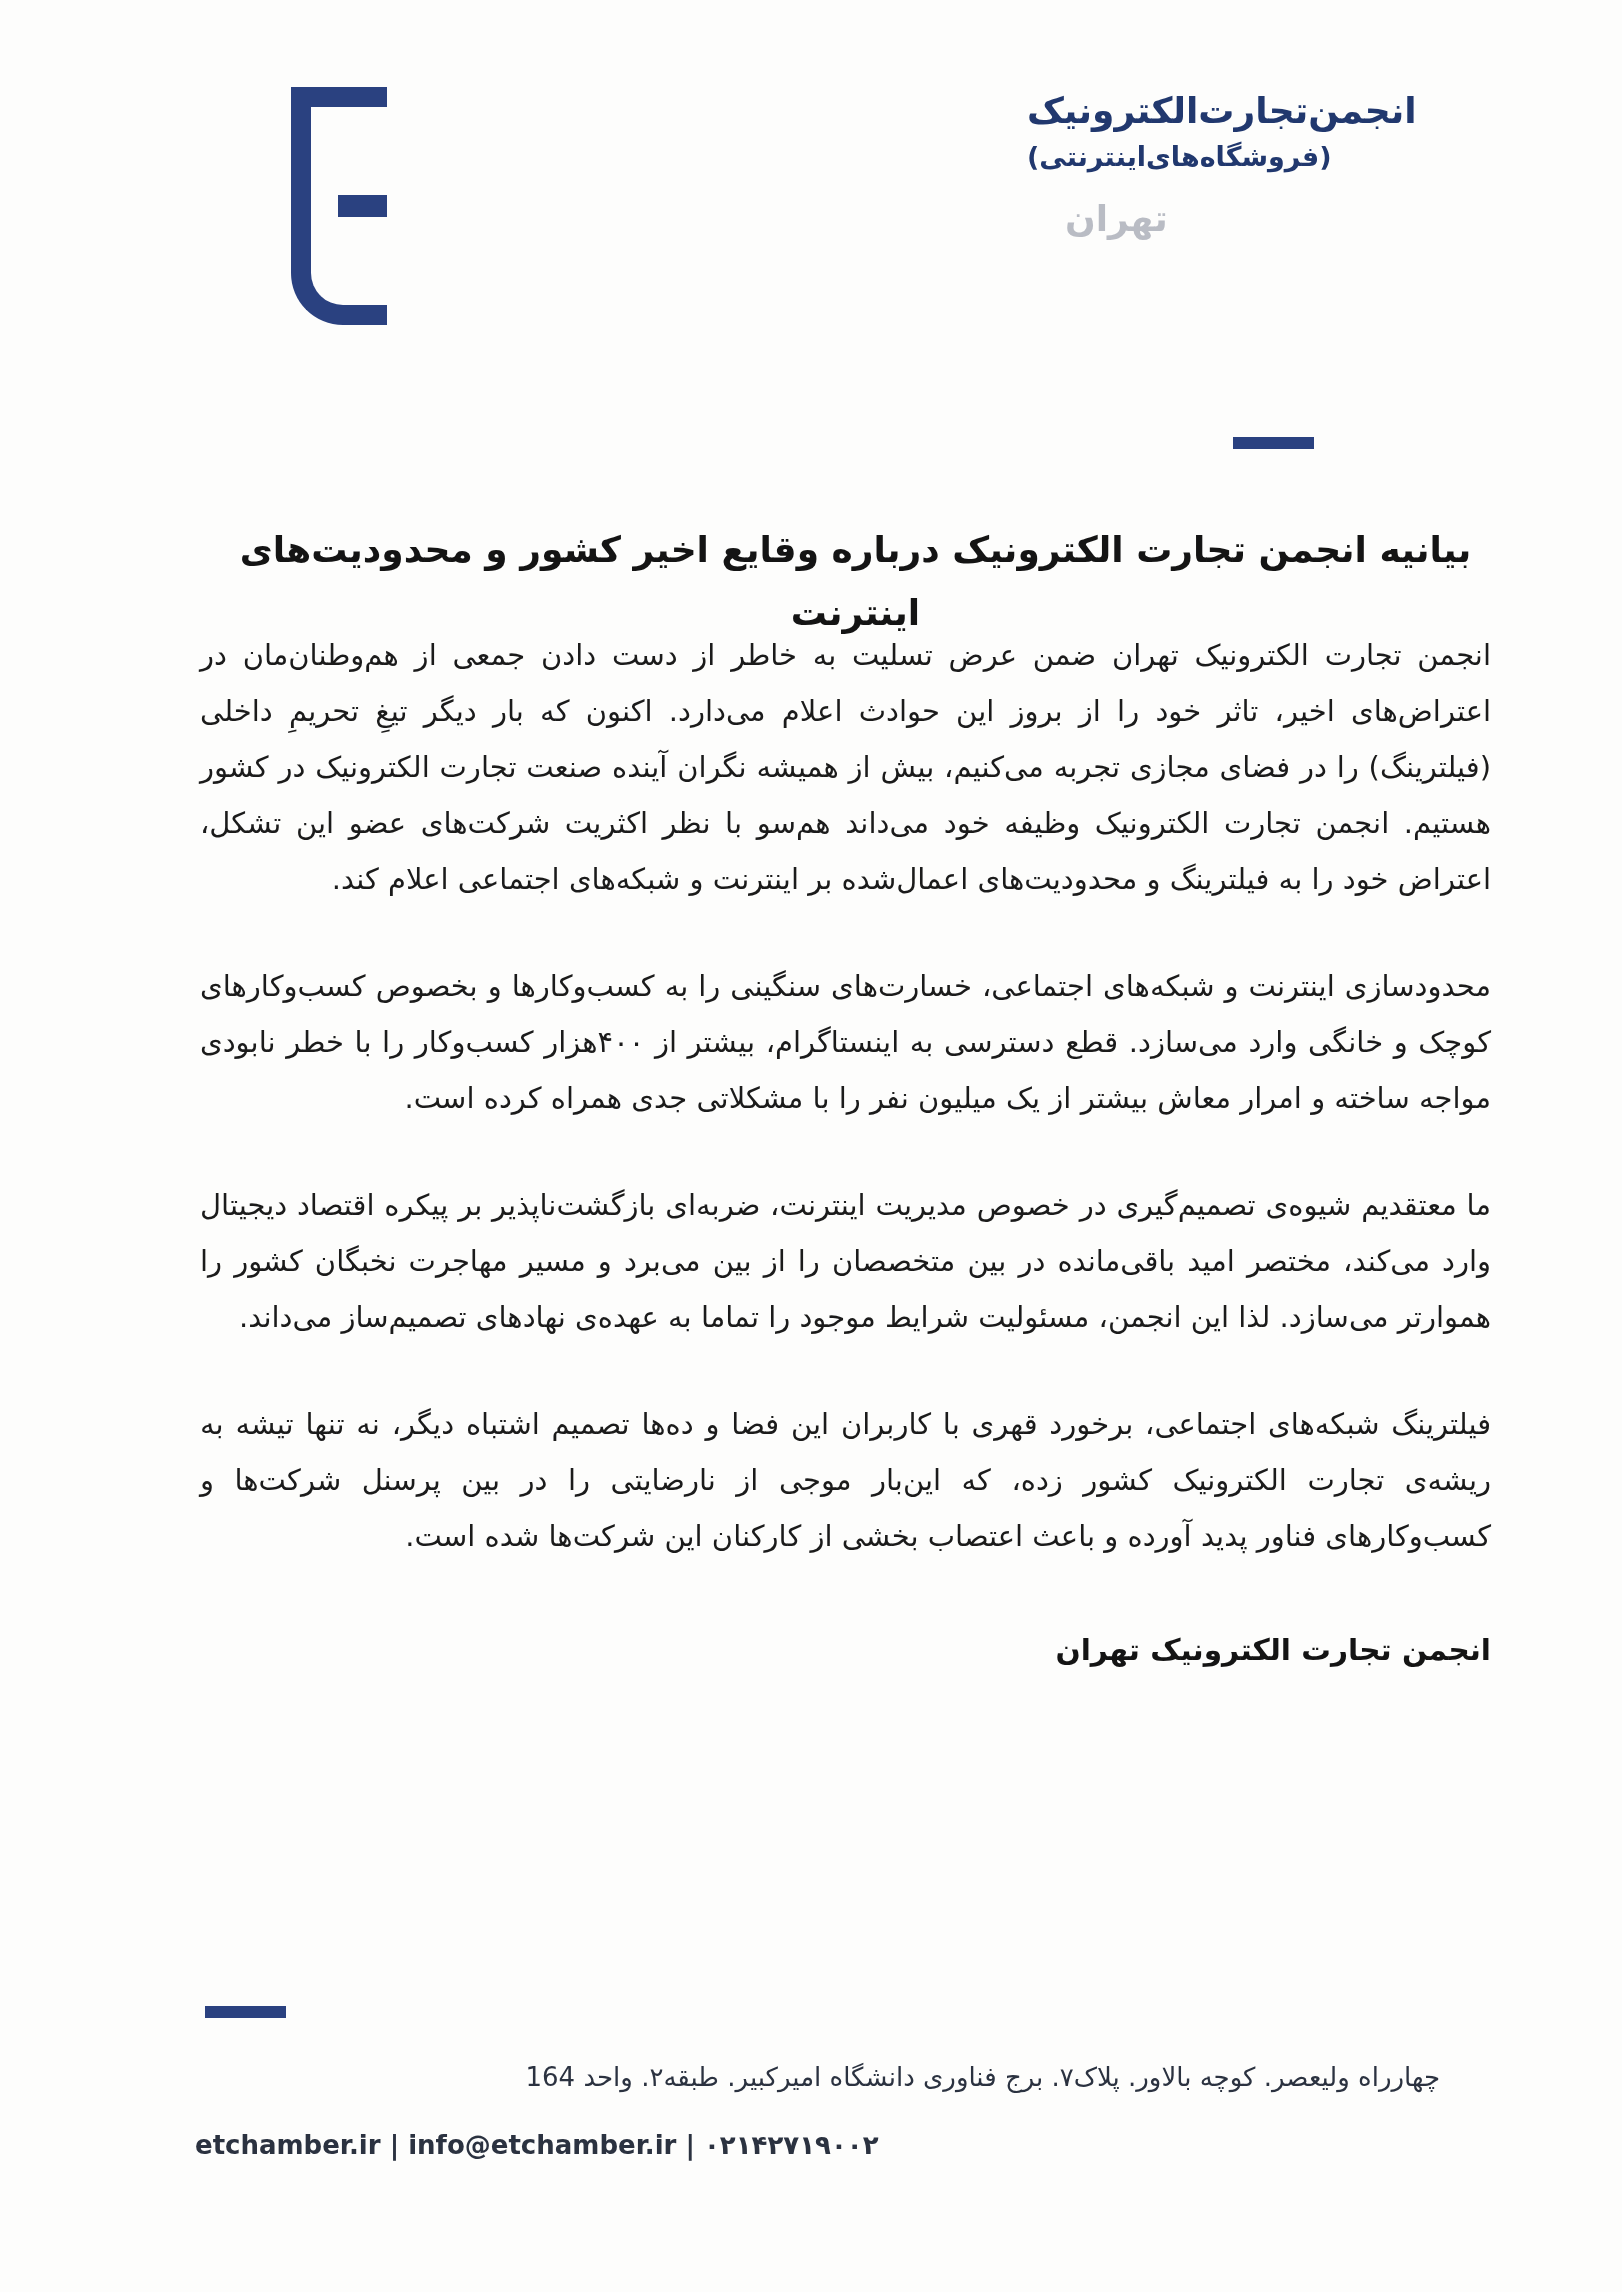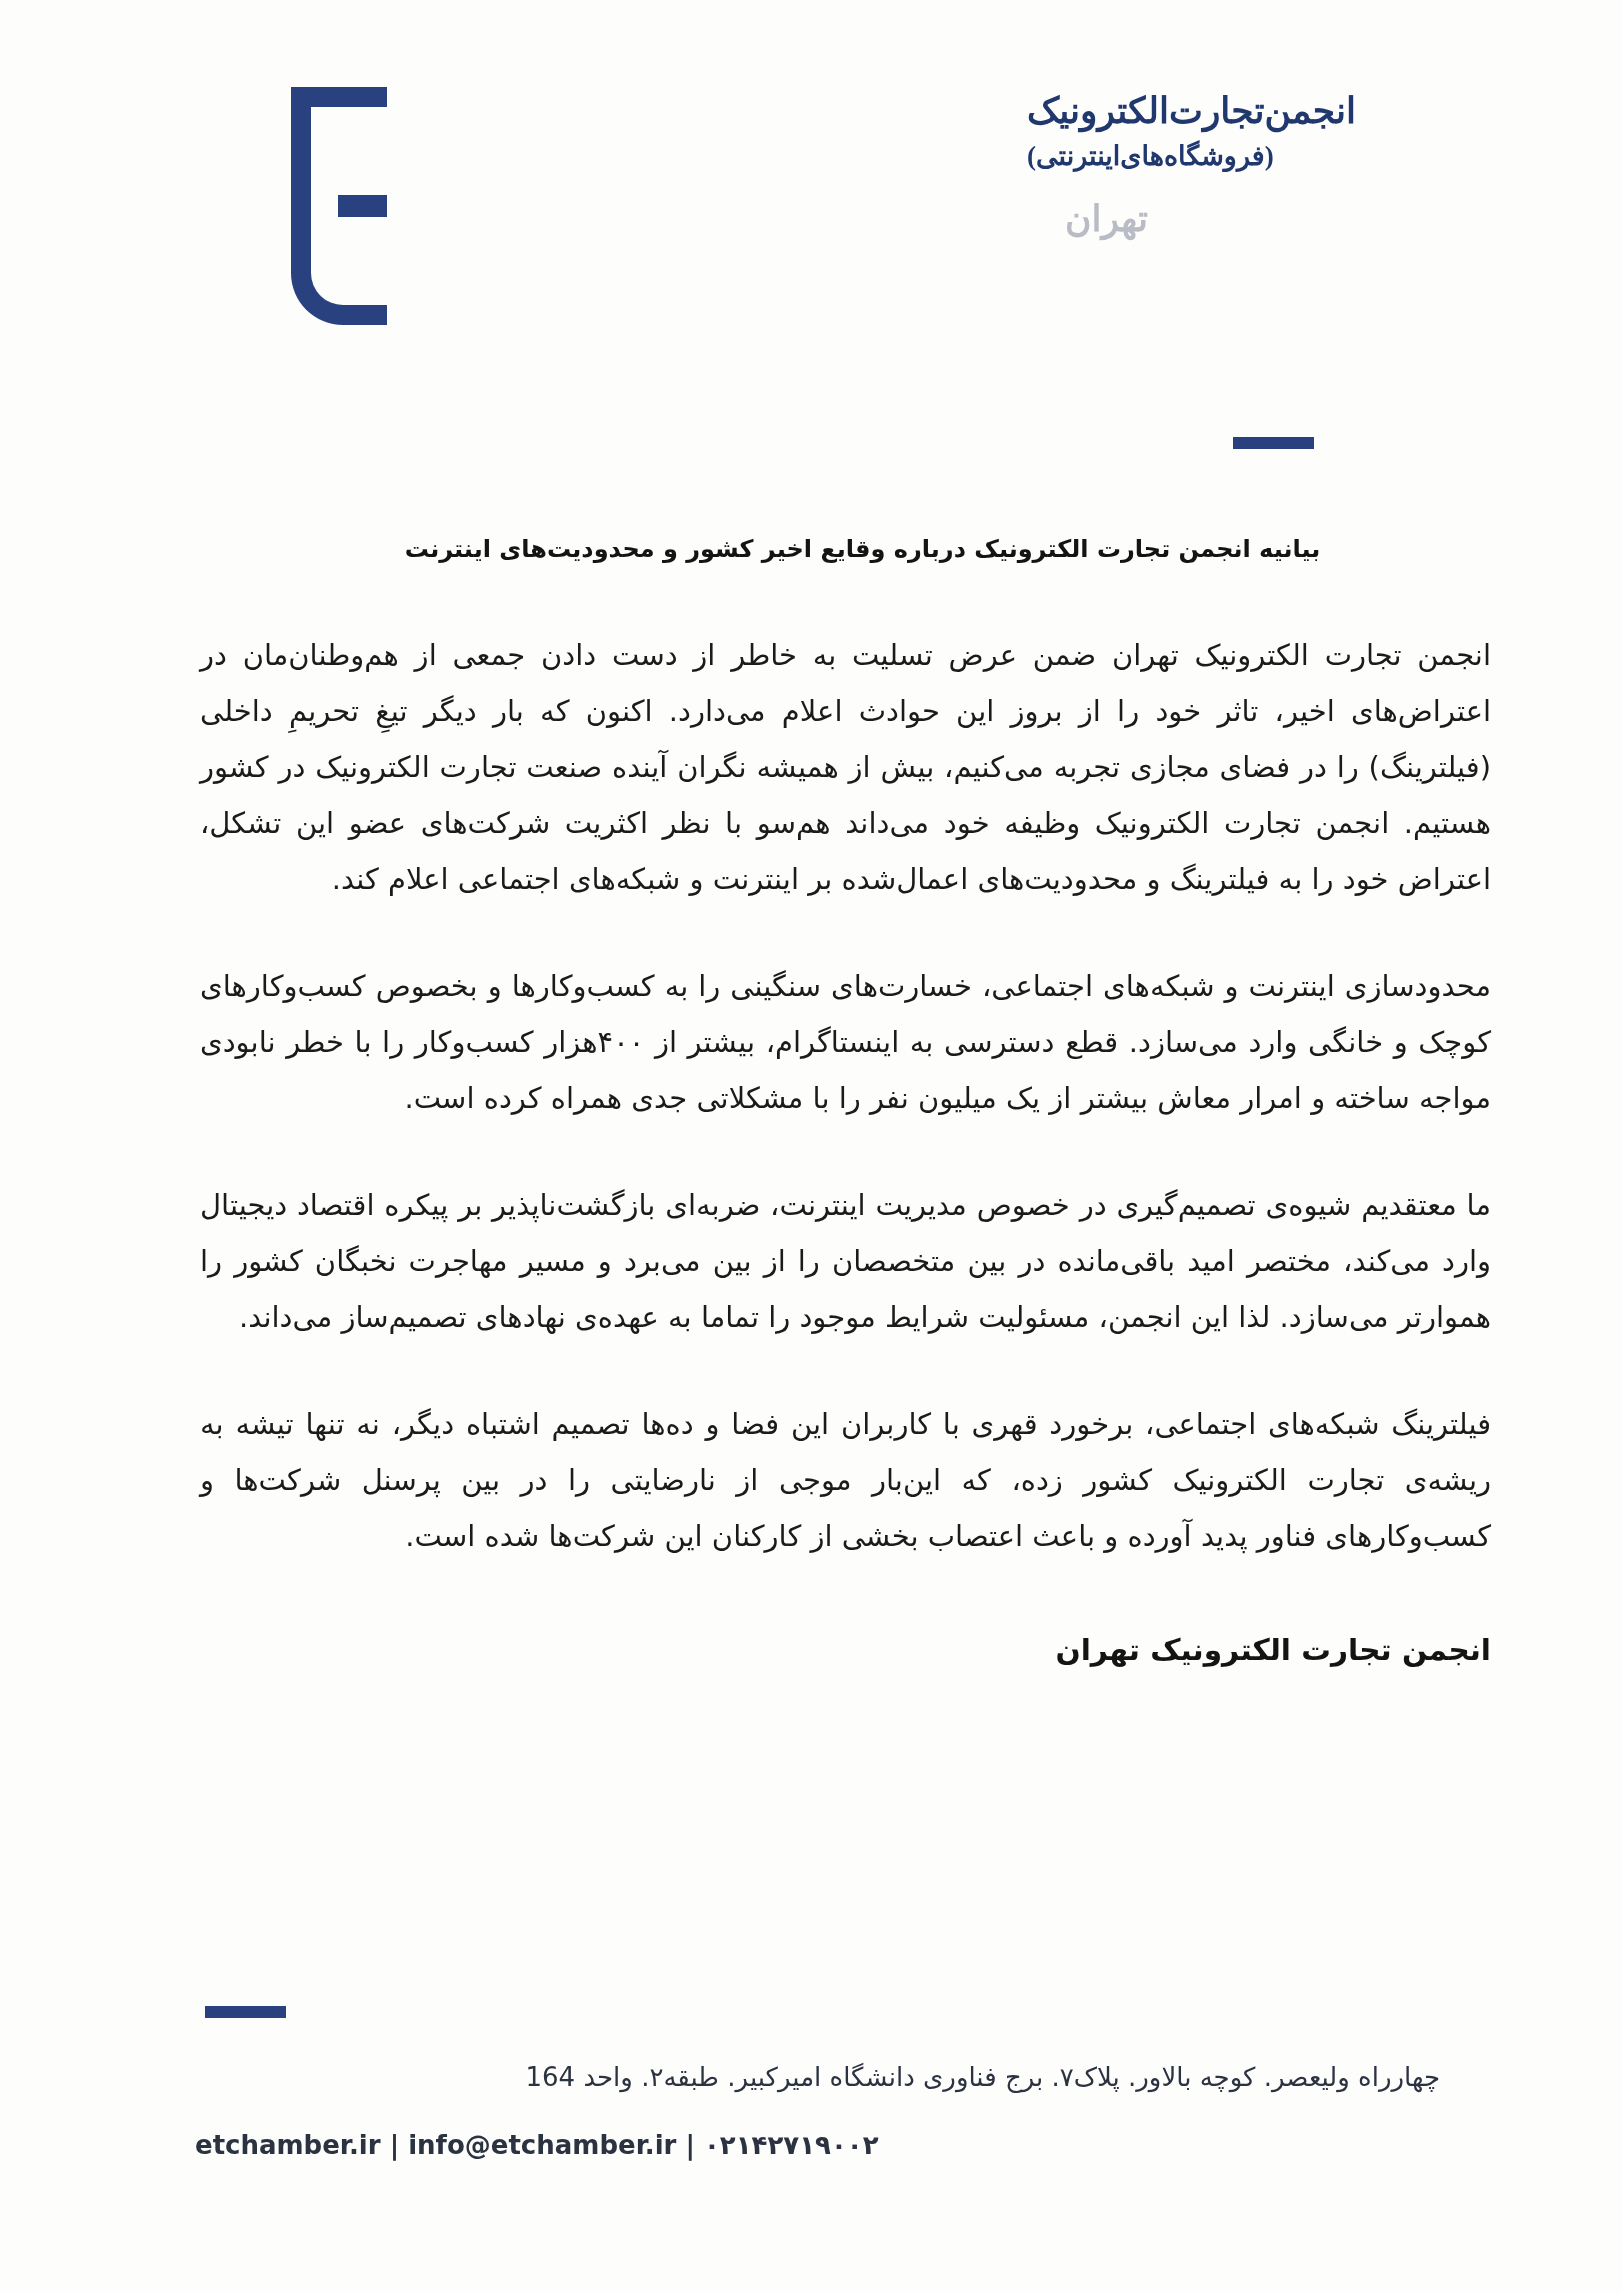--- a/index.html
+++ b/index.html
@@ -40,21 +40,21 @@
   }
 
   
   .brand {
     position: absolute;
     left: 1027px;
     top: 86px;
     text-align: left;
     direction: rtl;
   }
-  .brand > div { text-align: left; white-space: nowrap; font-family: Liberation Serif, serif; }
+  .brand > div { text-align: left; white-space: nowrap; }
   .brand-title {
     font-size: 36px;
     line-height: 50px;
     font-weight: bold;
     color: var(--brand-text, #21386e);
   }
   .brand-subtitle {
     font-size: 27px;
     line-height: 41px;
     font-weight: bold;
@@ -75,27 +75,27 @@
     width: 81px;
     height: 11.6px;
     background: var(--accent, #2a4180);
   }
   .bar-top    { left: 1233px; top: 437px; }
   .bar-bottom { left: 205px;  top: 2006px; }
 
   
   .title {
     position: absolute;
-    left: 217px;
+    left: 210px;
     top: 518px;
     width: 1291px;
     margin: 0;
     direction: rtl;
     text-align: center;
-    font-size: 24px;
+    font-size: 36px;
     line-height: 63px;
     font-weight: bold;
     color: #141414;
   }
 
   
   .body-text {
     position: absolute;
     left: 200px;
     top: 627px;

